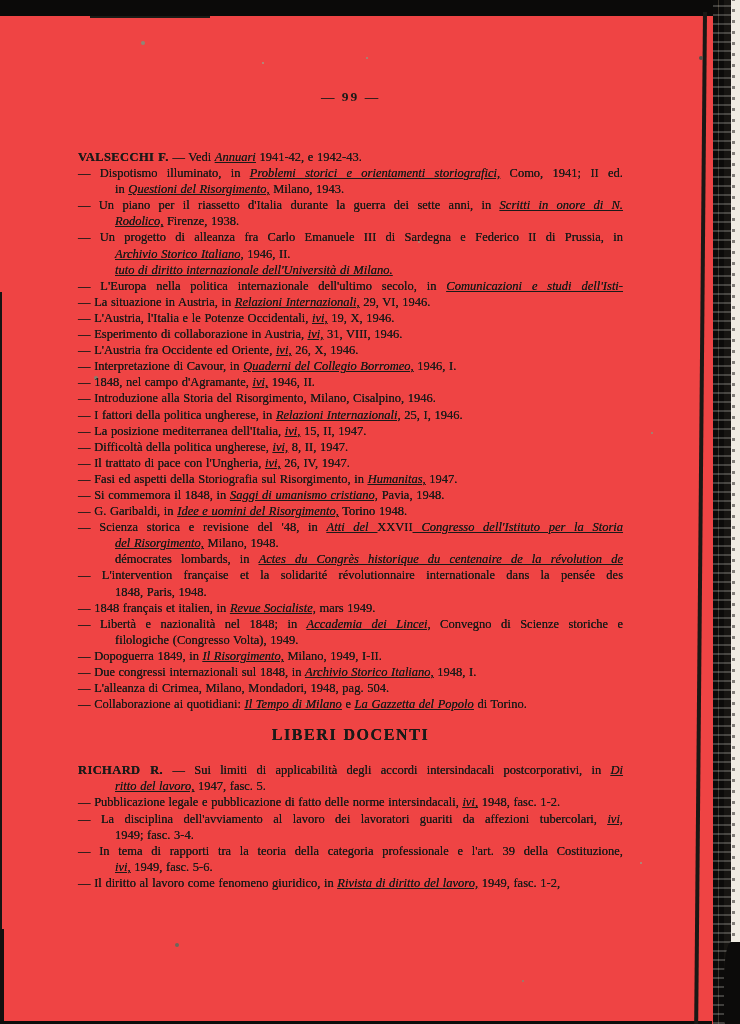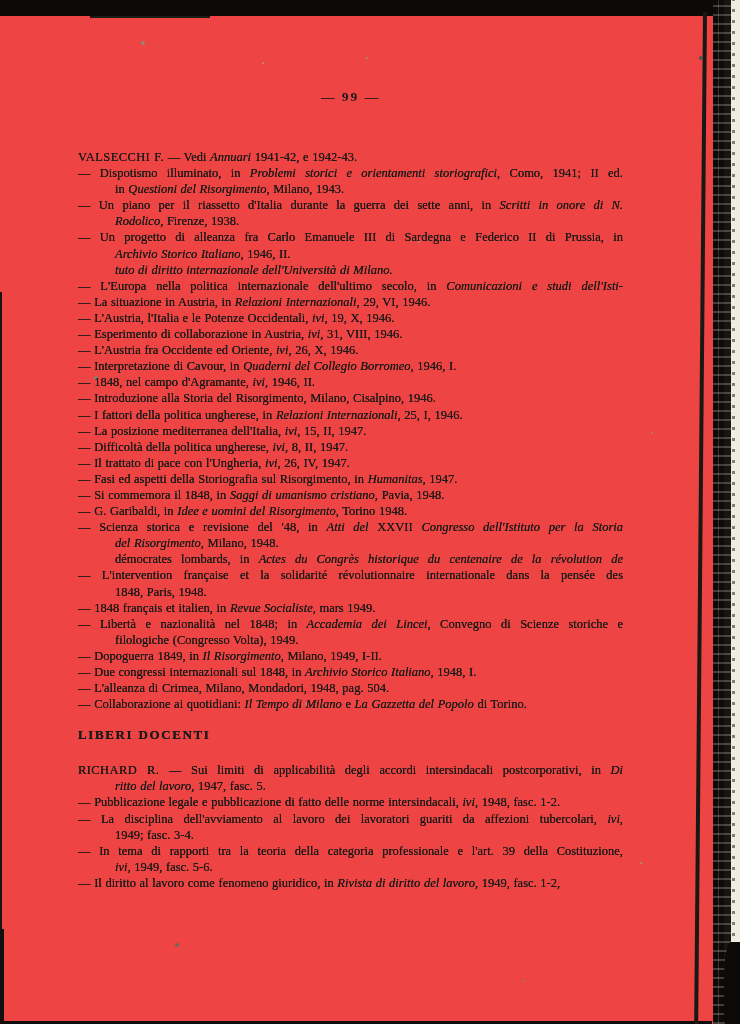--- a/index.html
+++ b/index.html
@@ -14,24 +14,24 @@
     text-align:center;font-weight:bold;font-size:13.5px;letter-spacing:2px;
   }
   .text-col{
     position:absolute;left:78px;top:149px;width:545px;
     font-size:12.5px;line-height:16.1px;word-spacing:0.5px;
     text-shadow:0 0 .4px currentColor;
   }
   .line{height:16.1px;text-align:justify;}
   .line.full{text-align-last:justify;}
   .line.cont{padding-left:37px;box-sizing:border-box;}
-  .it{font-style:italic;}
-  .bd{font-weight:normal;letter-spacing:.4px;}
+  .it{font-style:italic;text-decoration:underline;}
+  .bd{font-weight:bold;letter-spacing:.4px;}
   .section-heading{
-    text-align:left;font-weight:bold;font-size:13px;letter-spacing:1.6px;
+    text-align:center;font-weight:bold;font-size:16px;letter-spacing:1.6px;
     margin:15px 0 19px;height:16px;
   }
   
   .top-band{position:absolute;top:0;left:0;width:740px;height:16px;background:#0b0a09;}
   .top-band::after{content:"";position:absolute;left:90px;top:16px;width:120px;height:2px;background:#1c1a17;}
   .left-line{position:absolute;left:0;top:292px;width:2px;height:732px;background:#171513;}
   .left-line-foot{position:absolute;left:0;bottom:0;width:4px;height:95px;background:#12100e;}
   .bottom-line{position:absolute;left:0;bottom:0;width:712px;height:3px;background:#0e0d0b;}
   .spine-line{
     position:absolute;left:703px;top:12px;width:4px;height:1035px;background:#1a1815;

